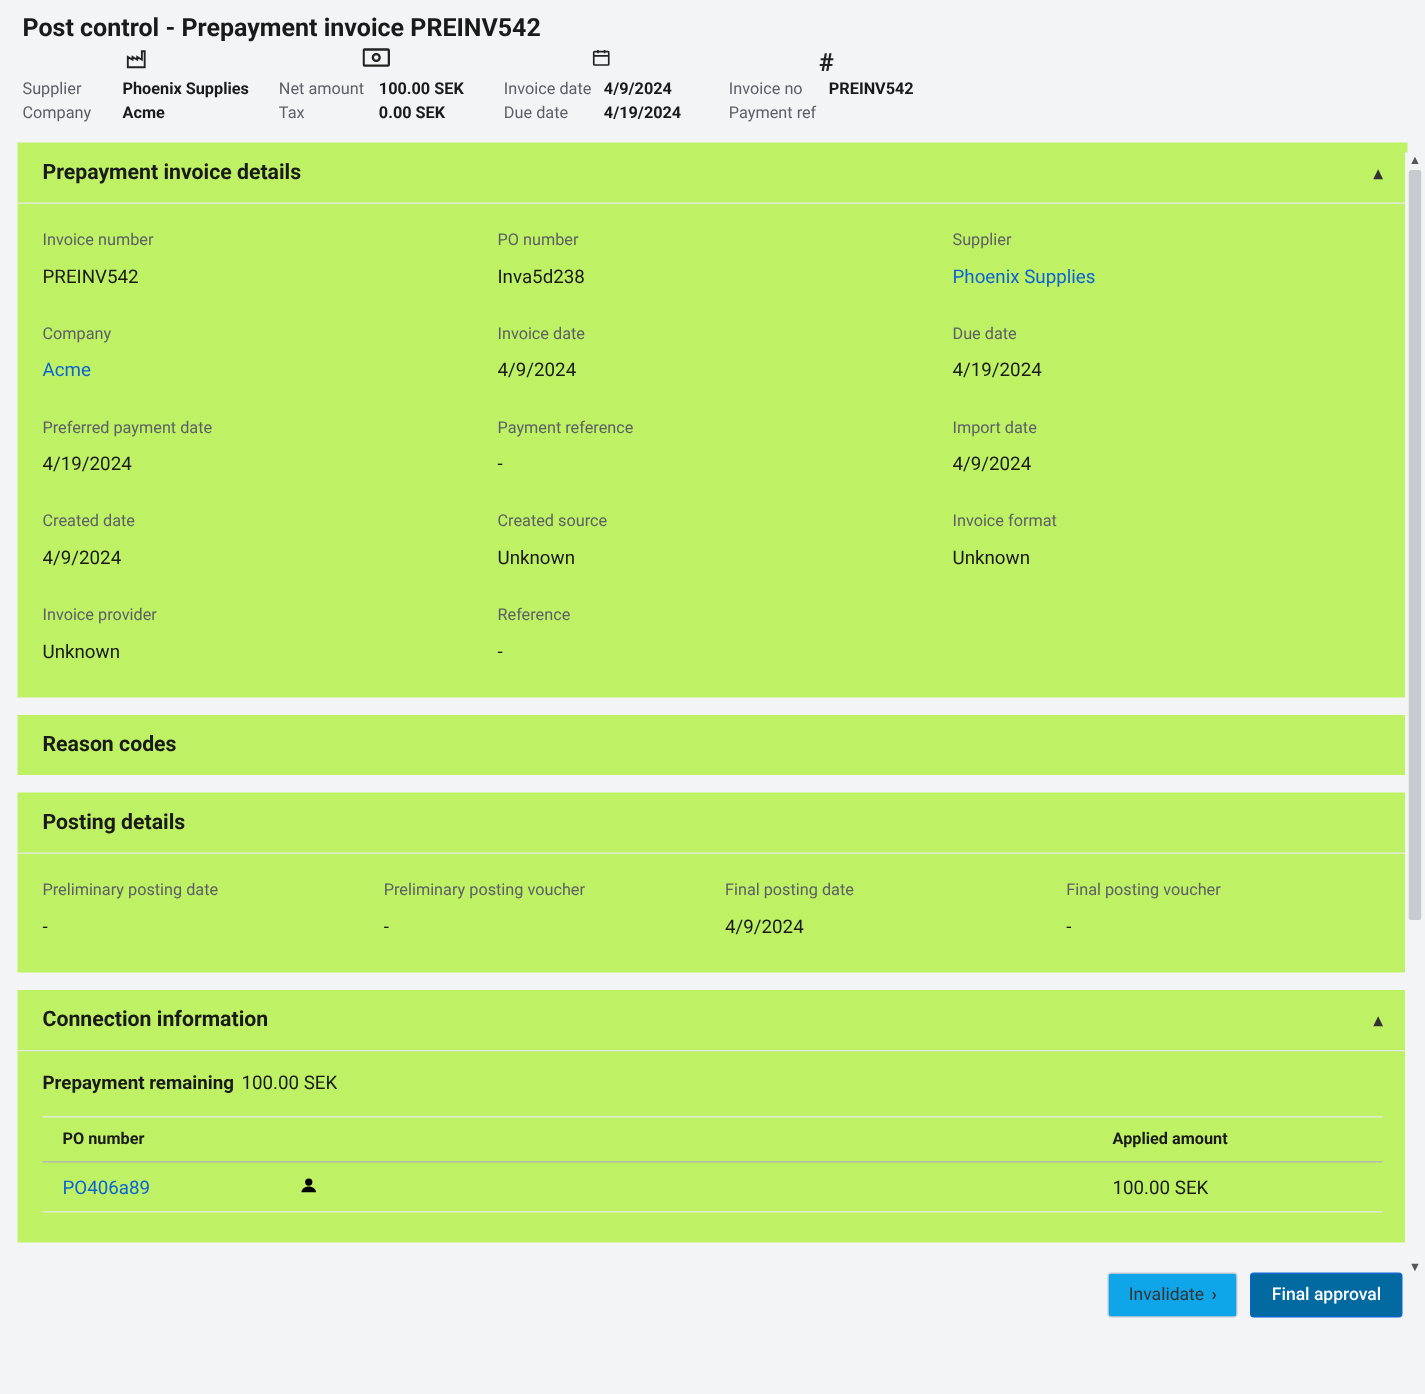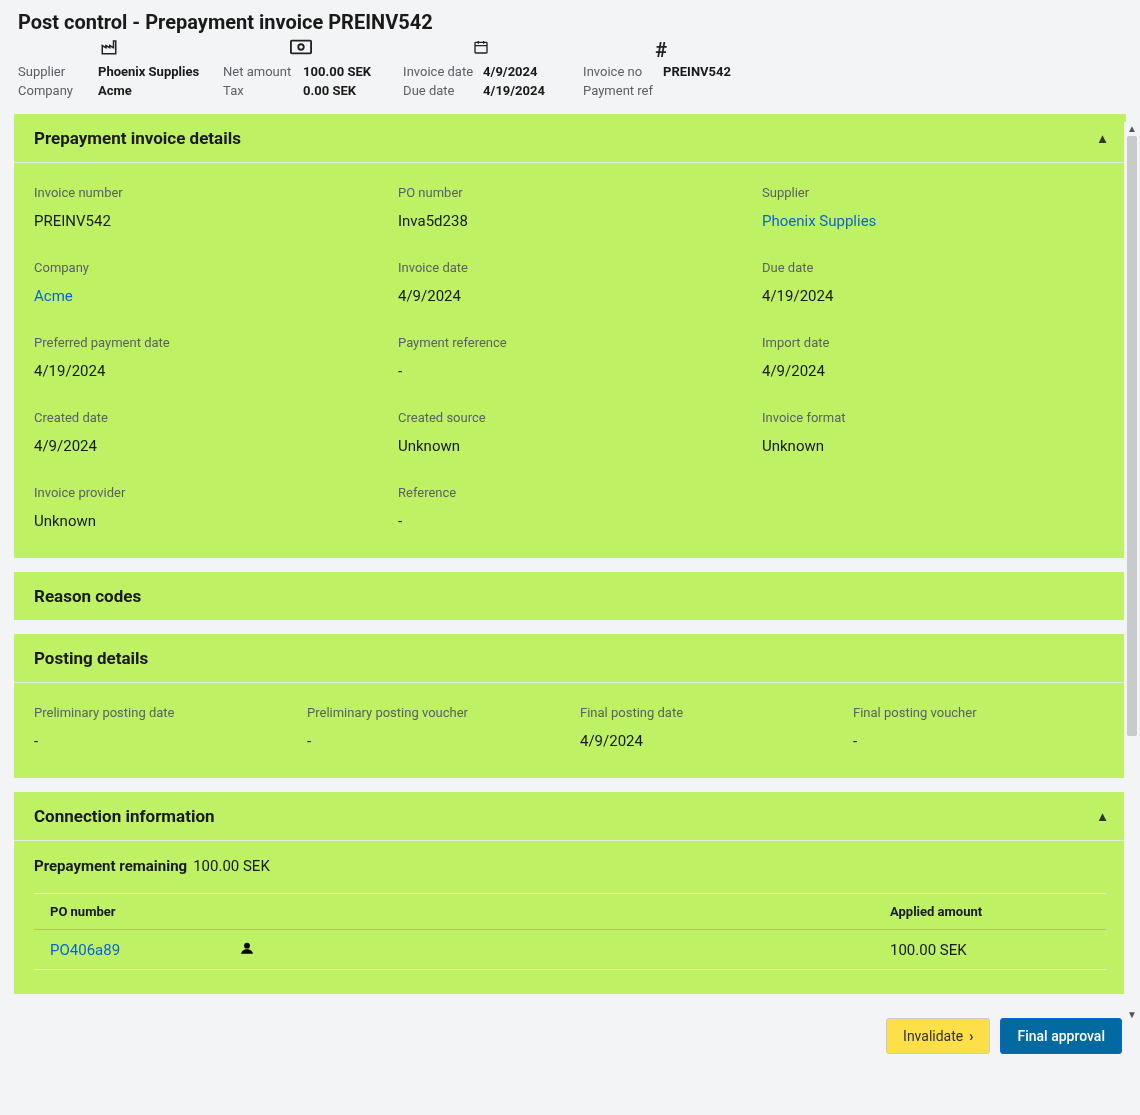--- a/index.html
+++ b/index.html
@@ -184,21 +184,21 @@
     gap: 10px;
   }
   .btn {
     font-size: 14px;
     padding: 9px 16px;
     border-radius: 3px;
     cursor: pointer;
     font-family: inherit;
   }
   .btn-secondary {
-    background: #fde047;
+    background: #0ea5e9;
     border: 1px solid #c7cacf;
     color: #333;
   }
   .btn-secondary .caret {
     margin-left: 6px;
     font-weight: 700;
   }
   .btn-primary {
     background: #0369a1;
     border: 1px solid #0b63d6;

